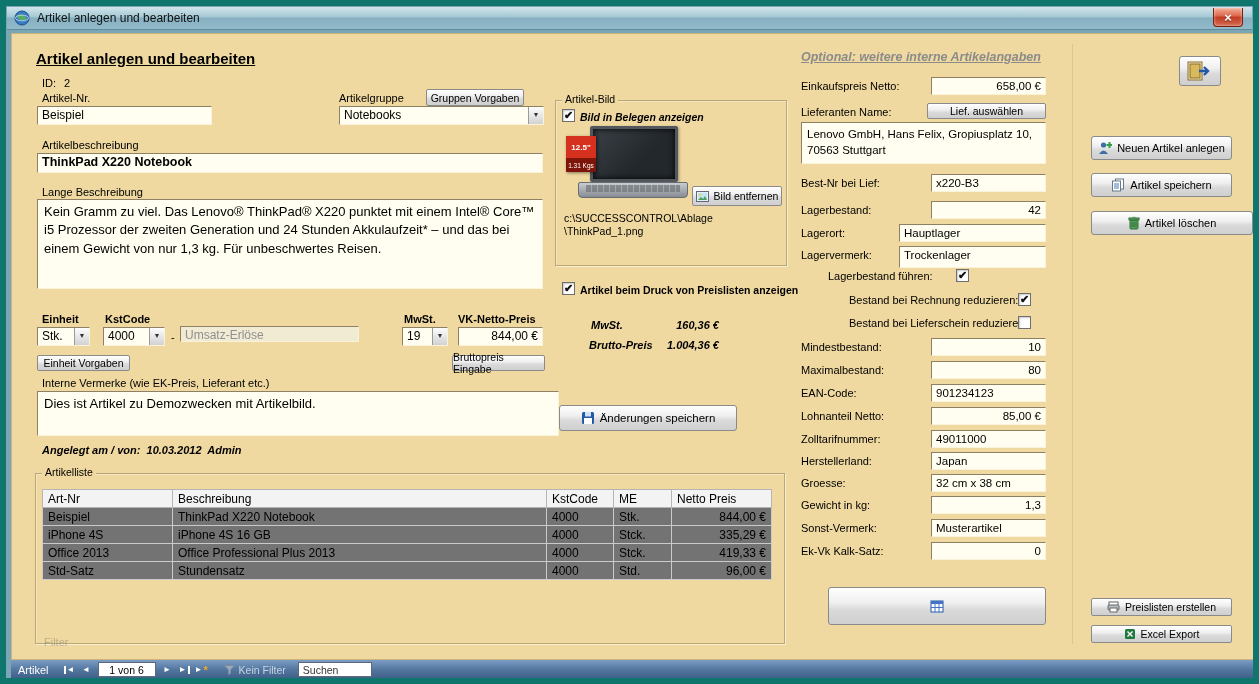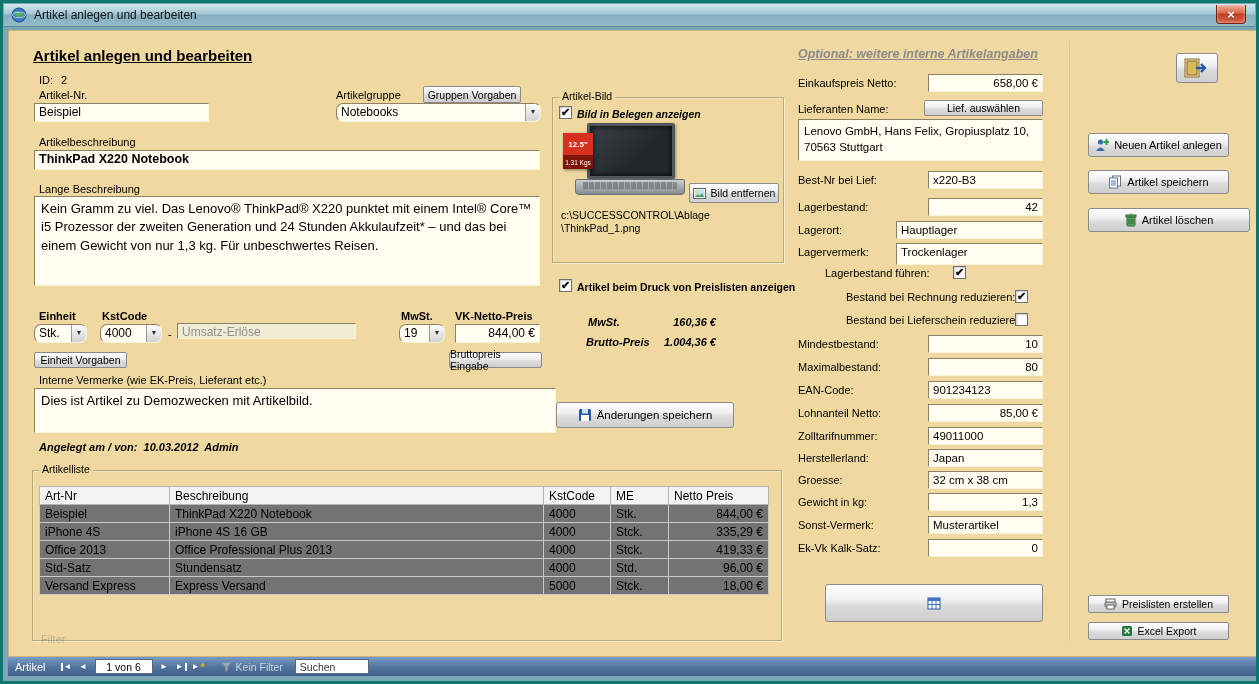--- a/index.html
+++ b/index.html
@@ -1,33 +1,33 @@
 <!DOCTYPE html>
 <html><head>
 <meta charset="utf-8">
 <style>
   *{margin:0;padding:0;box-sizing:border-box;}
   html,body{font-family:"Liberation Sans",sans-serif;background:#fff;}
-  .stage{position:relative;width:1259px;height:684px;background:#7BA6B6;border:3px solid #0f766e;overflow:hidden;font-size:11px;color:#000;text-decoration:underline;}
+  .stage{position:relative;width:1259px;height:684px;background:#7BA6B6;border:6px solid #0f766e;overflow:hidden;font-size:11px;color:#000;text-decoration:underline;}
   .titlebar{position:absolute;left:1px;top:1px;right:1px;height:23px;background:linear-gradient(#D3E6EC,#A4C8D4 45%,#86B0C1 50%,#92BAC9);display:flex;align-items:center;border-bottom:1px solid #5F8A9B;}
   .title-text{margin-left:7px;font-size:12px;color:#111;}
   .close-btn{position:absolute;right:9px;top:1px;width:30px;height:19px;background:linear-gradient(#F2AE97,#DB654C 45%,#C23B22 50%,#D26A4E);border:1px solid #7C1F10;border-top:none;border-radius:0 0 4px 4px;color:#fff;display:flex;align-items:center;justify-content:center;font-size:13px;font-weight:bold;text-shadow:0 1px 1px rgba(0,0,0,.45);box-shadow:inset 0 0 3px rgba(255,255,255,.6);cursor:default;}
   .client{position:absolute;left:5px;top:27px;width:1249px;height:627px;background:#EFD9A0;border:1px solid #CBB47C;}
   .lbl{position:absolute;font-size:11px;white-space:nowrap;line-height:13px;}
   .pre{white-space:pre;}
   .b{font-weight:bold;}
   .bi{font-weight:bold;font-style:italic;}
   .heading{position:absolute;left:30px;top:44px;font-size:15px;font-weight:bold;text-decoration:underline;}
   .opt-heading{position:absolute;left:795px;top:44px;font-size:12.5px;font-weight:bold;font-style:italic;text-decoration:underline;color:#8B8B8B;white-space:nowrap;}
   .tbox{position:absolute;background:#FFFEF0;border:1px solid;border-color:#8E8163 #FBF3D9 #FBF3D9 #8E8163;font-size:12px;padding:1px 4px;overflow:hidden;white-space:nowrap;line-height:1.25;}
   .tbox.disabled{background:#F1EBD3;color:#8F8F8F;}
   .area{white-space:normal;line-height:1.42;font-size:13px;}
   .num{text-align:right;}
   .field{font-size:11.5px;}
-  .combo{display:flex;align-items:stretch;padding:0;border-radius:7px;}
+  .combo{display:flex;align-items:stretch;padding:0;}
   .combo .val{flex:1;padding:1px 4px;overflow:hidden;font-size:12px;}
   .combo .arrow{width:15px;background:linear-gradient(#FDFDFD,#E9E9E9 45%,#D2D2D2);border-left:1px solid #9A9A9A;display:flex;align-items:center;justify-content:center;font-size:7px;color:#333;}
   .btn{position:absolute;display:flex;align-items:center;justify-content:center;gap:5px;background:linear-gradient(#FEFEFE,#F0F0F0 40%,#DADADA 60%,#CFCFCF);border:1px solid #8A8A8A;border-radius:3px;font-size:11px;box-shadow:inset 0 1px 0 #fff;cursor:default;}
   .btn.small{font-size:10.5px;border-radius:2px;}
   .groupbox{position:absolute;border:1px solid #B9A873;box-shadow:1px 1px 0 rgba(255,255,255,.55),inset 1px 1px 0 rgba(255,255,255,.35);}
   .legend{position:absolute;background:#EFD9A0;padding:0 3px;font-size:10.5px;line-height:13px;}
   .chk{position:absolute;width:13px;height:13px;background:#fff;border:1px solid #6F6F6F;box-shadow:inset 1px 1px 2px rgba(0,0,0,.22);display:flex;align-items:center;justify-content:center;font-size:11px;font-weight:bold;color:#111;line-height:1;}
   table.grid{position:absolute;border-collapse:collapse;background:#737373;font-size:12px;border:1px solid #8F8F8F;table-layout:fixed;}
   table.grid th{background:#F3F3F3;font-weight:normal;text-align:left;border:1px solid #B5B5B5;padding:1px 5px;height:18px;overflow:hidden;white-space:nowrap;}
   table.grid td{border:1px solid #CACACA;padding:1px 5px;height:18px;overflow:hidden;white-space:nowrap;}
@@ -167,27 +167,20 @@
           <td>Stck.</td>
           <td class="num">419,33 €</td>
         </tr>
         <tr>
           <td>Std-Satz</td>
           <td>Stundensatz</td>
           <td>4000</td>
           <td>Std.</td>
           <td class="num">96,00 €</td>
         </tr>
-        <tr>
-          <td>Versand Express</td>
-          <td>Express Versand</td>
-          <td>5000</td>
-          <td>Stck.</td>
-          <td class="num">18,00 €</td>
-        </tr>
       </tbody>
   </table>
   <span class="lbl faint" style="left:38px;top:630px">Filter</span>
 
   <div class="groupbox" style="left:549px;top:94px;width:232px;height:166px"></div>
   <span class="legend" style="left:556px;top:87px">Artikel-Bild</span>
   <span class="chk" style="left:556px;top:103px">✔</span>
   <span class="lbl bi" style="left:574px;top:105px;font-size:10.5px">Bild in Belegen anzeigen</span>
 
   <div class="laptop">

